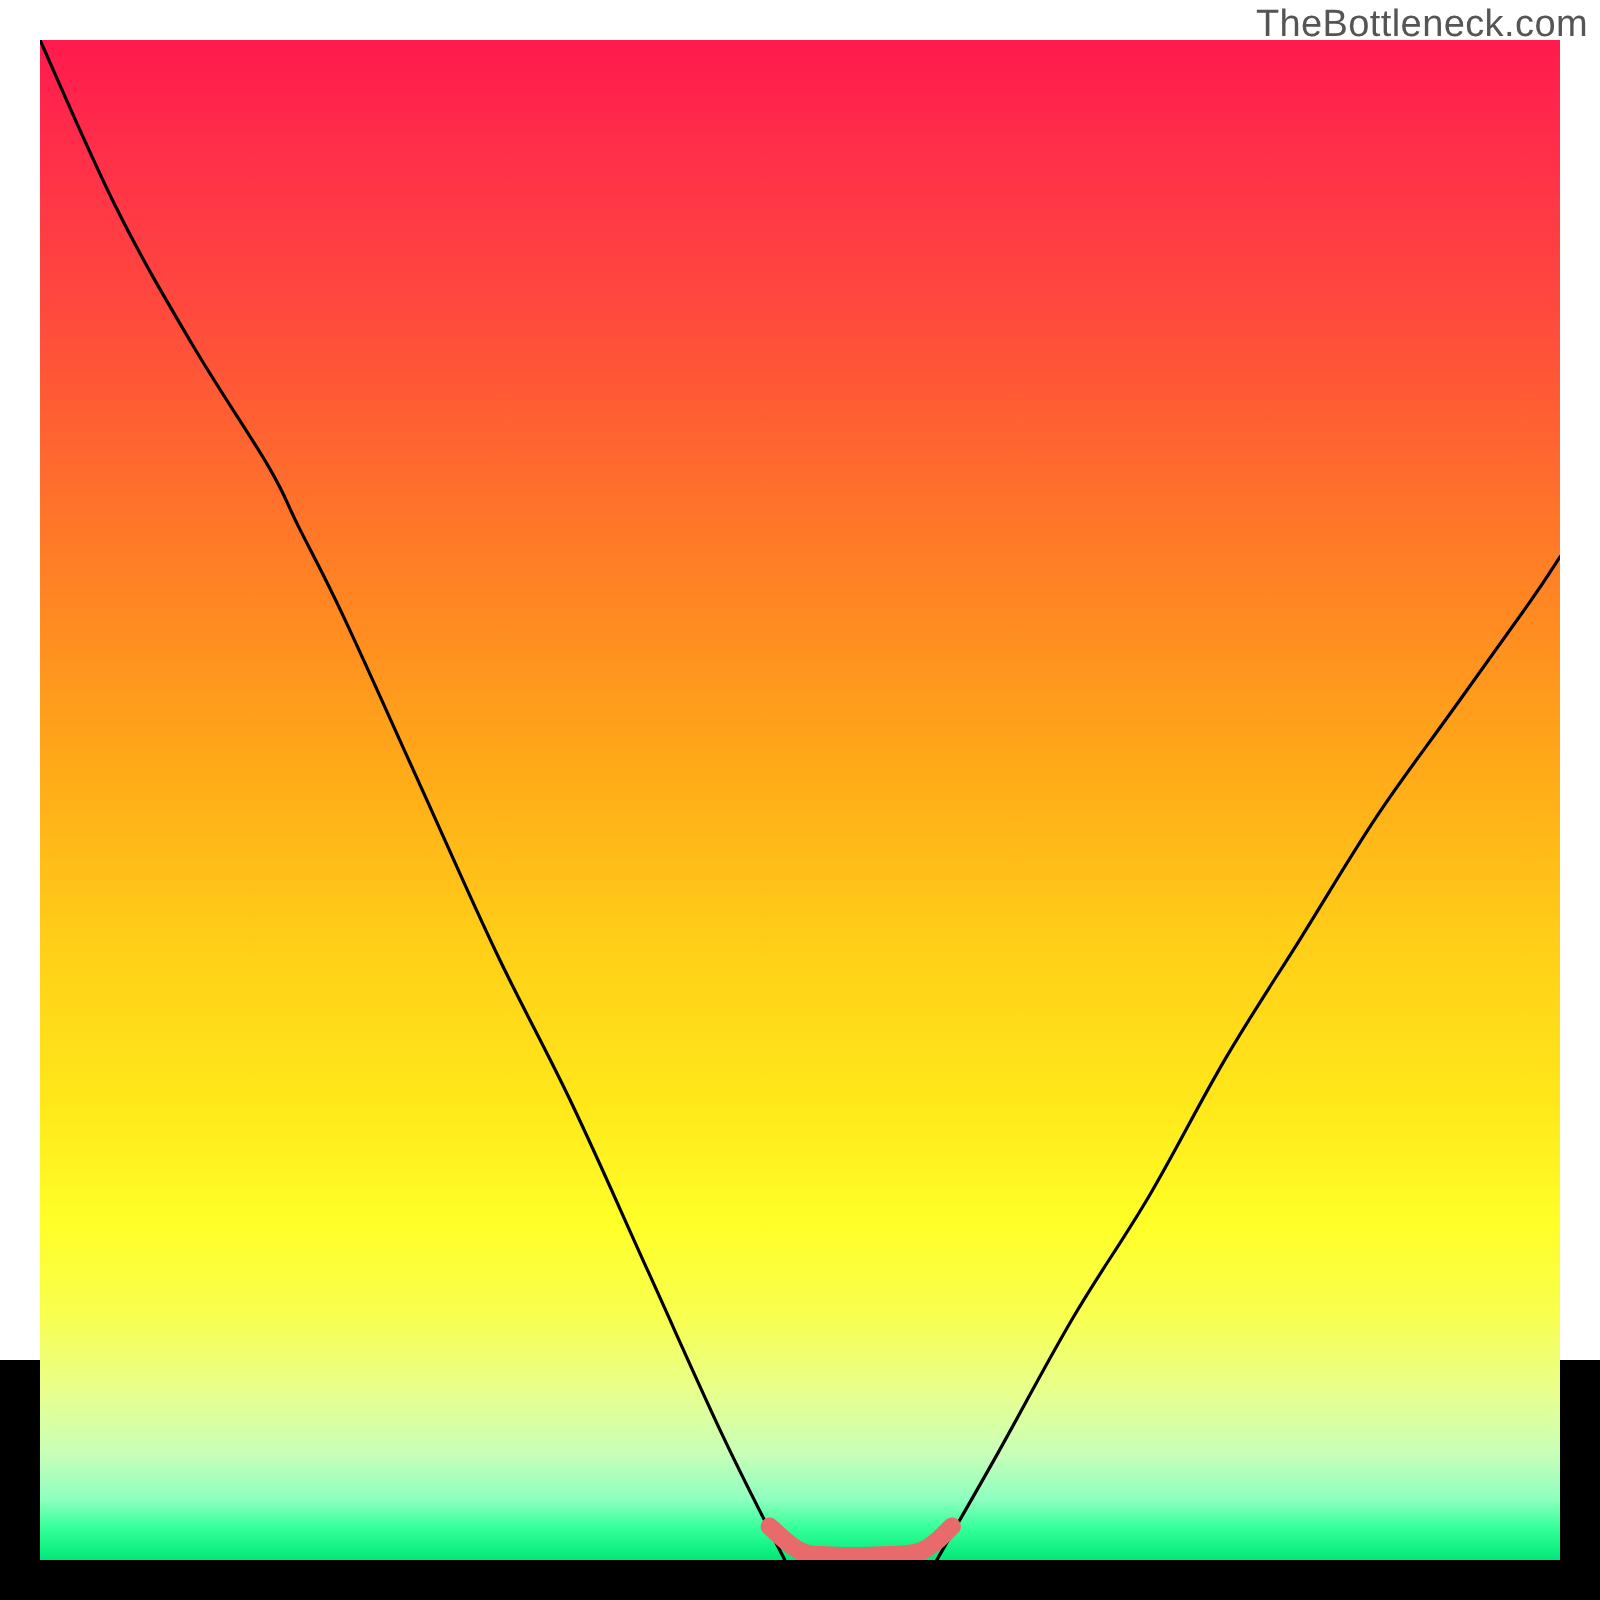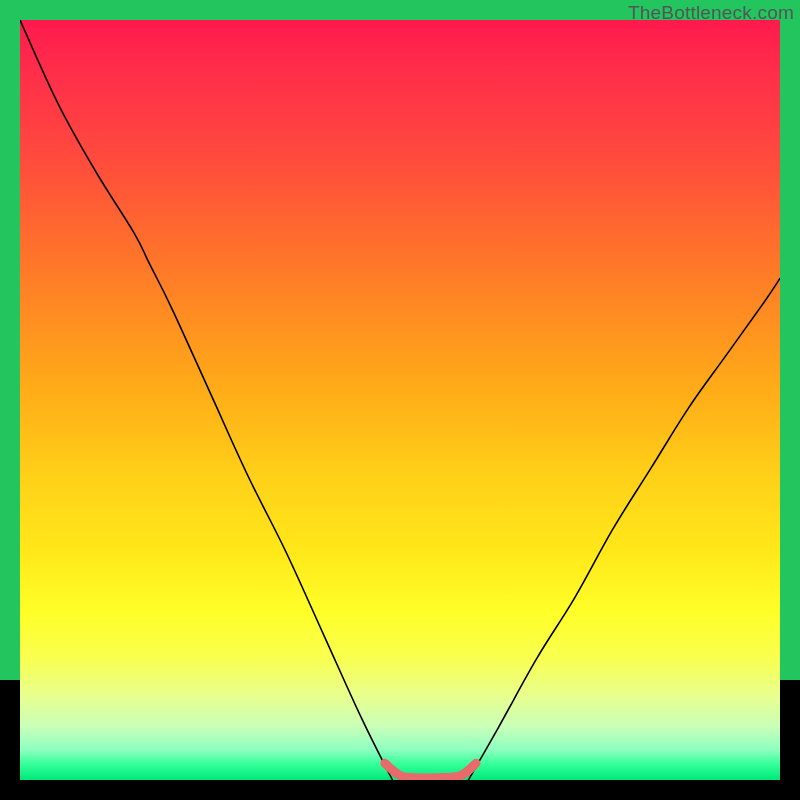--- a/index.html
+++ b/index.html
@@ -8,21 +8,21 @@
     width: 800px;
     height: 800px;
     background: #000;
     overflow: hidden;
     font-family: Arial, Helvetica, sans-serif;
   }
   .frame {
     position: relative;
     width: 800px;
     height: 680px;
-    background: #22c55e;
+    background: #ffffff;
   }
   .plot {
     position: absolute;
     left: 20px;
     top: 20px;
     width: 760px;
     height: 760px;
     background: linear-gradient(to bottom,
       #ff1a4d 0%,
       #ff2e4a 7%,

